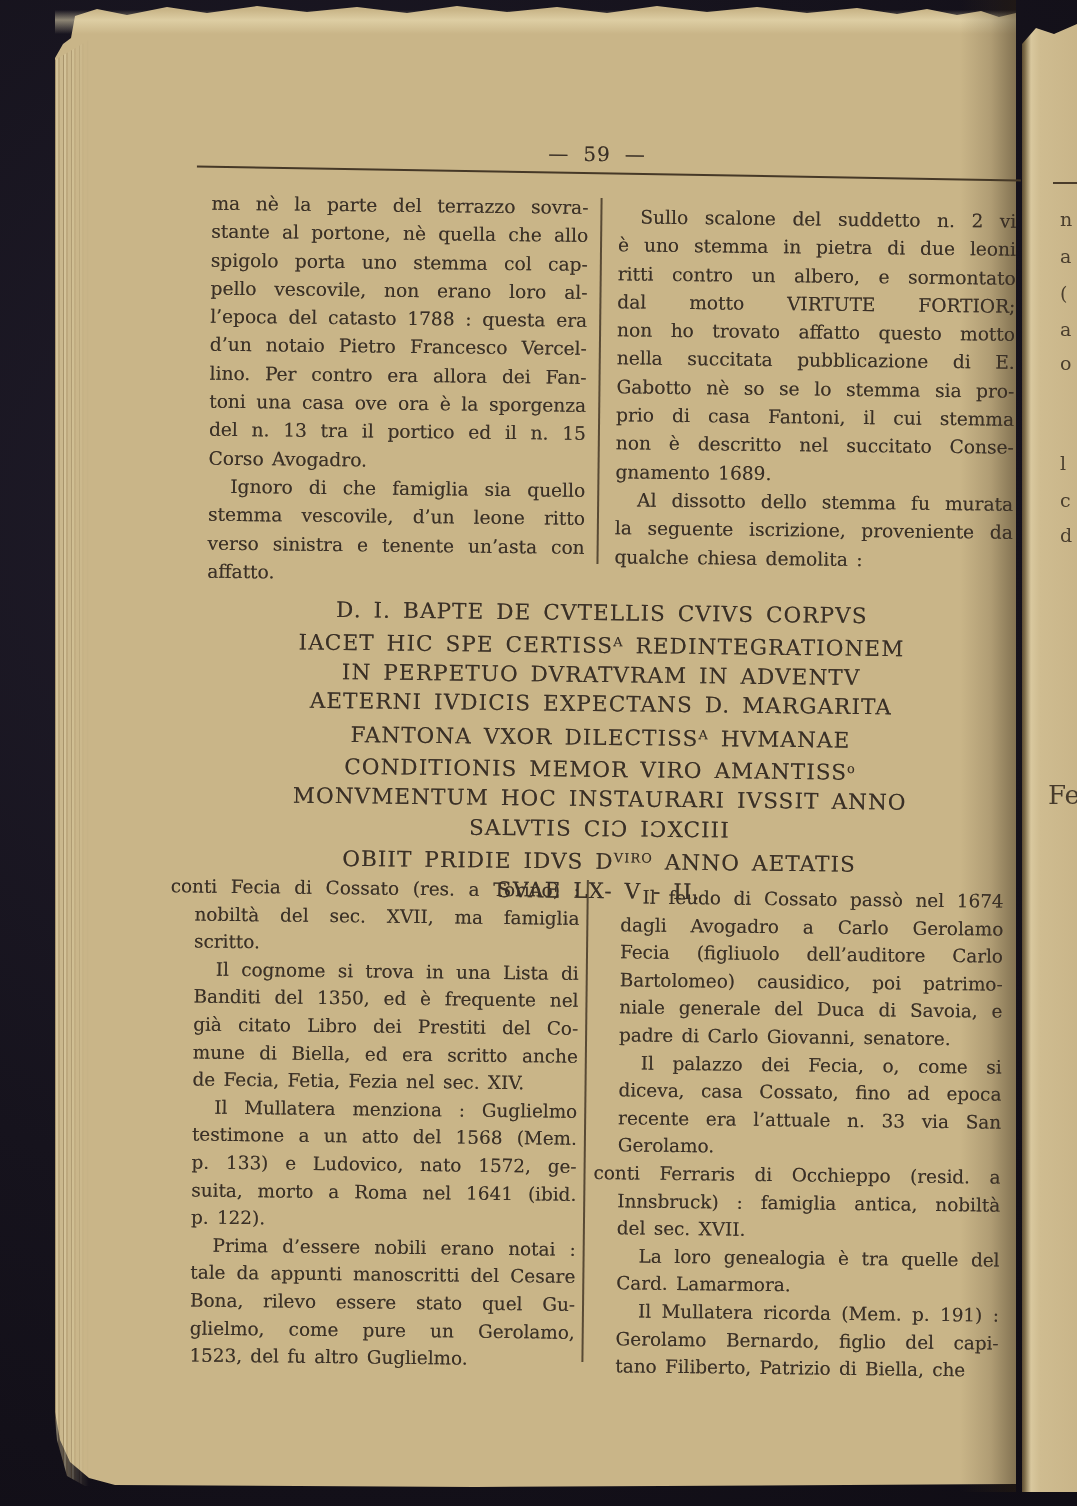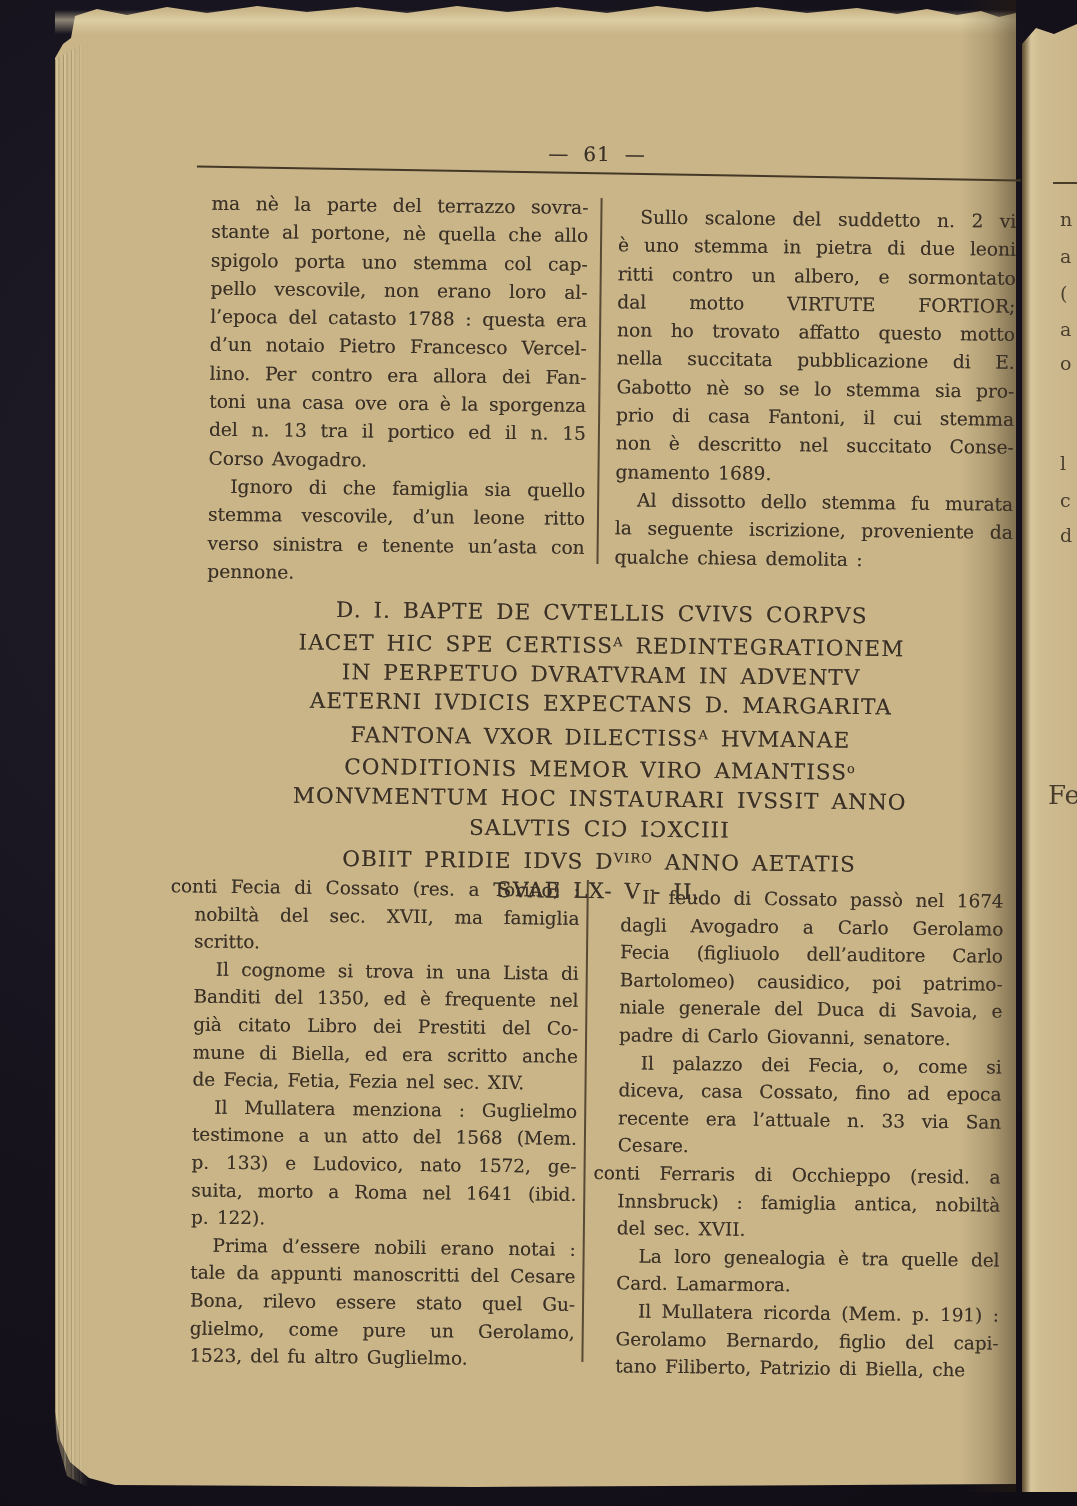--- a/index.html
+++ b/index.html
@@ -101,42 +101,42 @@
       <span class="frag" style="top: 452px;">l</span>
       <span class="frag" style="top: 489px;">c</span>
       <span class="frag" style="top: 524px;">d</span>
     </div>
   <div class="frag-fe">Fe</div>
 </div>
 
 <div class="content">
 
   <div class="pg-header">
-    <span class="dash">—</span><span>61</span><span class="dash">—</span>
+    <span class="dash">—</span><span>59</span><span class="dash">—</span>
   </div>
   <div class="head-rule"></div>
 
   <div class="col col-tl">
       <div class="para flush">
         <div class="line jfull"><span>ma nè la parte del terrazzo sovra-</span></div>
         <div class="line jfull"><span>stante al portone, nè quella che allo</span></div>
         <div class="line jfull"><span>spigolo porta uno stemma col cap-</span></div>
         <div class="line jfull"><span>pello vescovile, non erano loro al-</span></div>
         <div class="line jfull"><span>l’epoca del catasto 1788 : questa era</span></div>
         <div class="line jfull"><span>d’un notaio Pietro Francesco Vercel-</span></div>
         <div class="line jfull"><span>lino. Per contro era allora dei Fan-</span></div>
         <div class="line jfull"><span>toni una casa ove ora è la sporgenza</span></div>
         <div class="line jfull"><span>del n. 13 tra il portico ed il n. 15</span></div>
         <div class="line"><span>Corso Avogadro.</span></div>
       </div>
       <div class="para indent">
         <div class="line jfull"><span>Ignoro di che famiglia sia quello</span></div>
         <div class="line jfull"><span>stemma vescovile, d’un leone ritto</span></div>
         <div class="line jfull"><span>verso sinistra e tenente un’asta con</span></div>
-        <div class="line"><span>pennone.</span></div>
+        <div class="line"><span>affatto.</span></div>
       </div>
     </div>
   <div class="vdiv vdiv-top"></div>
   <div class="col col-tr">
       <div class="para indent">
         <div class="line jfull"><span>Sullo scalone del suddetto n. 2 vi</span></div>
         <div class="line jfull"><span>è uno stemma in pietra di due leoni</span></div>
         <div class="line jfull"><span>ritti contro un albero, e sormontato</span></div>
         <div class="line jfull"><span>dal motto VIRTUTE FORTIOR;</span></div>
         <div class="line jfull"><span>non ho trovato affatto questo motto</span></div>
@@ -201,21 +201,21 @@
         <div class="line jfull"><span>dagli Avogadro a Carlo Gerolamo</span></div>
         <div class="line jfull"><span>Fecia (figliuolo dell’auditore Carlo</span></div>
         <div class="line jfull"><span>Bartolomeo) causidico, poi patrimo-</span></div>
         <div class="line jfull"><span>niale generale del Duca di Savoia, e</span></div>
         <div class="line"><span>padre di Carlo Giovanni, senatore.</span></div>
       </div>
       <div class="para indent">
         <div class="line jfull"><span>Il palazzo dei Fecia, o, come si</span></div>
         <div class="line jfull"><span>diceva, casa Cossato, fino ad epoca</span></div>
         <div class="line jfull"><span>recente era l’attuale n. 33 via San</span></div>
-        <div class="line"><span>Cesare.</span></div>
+        <div class="line"><span>Gerolamo.</span></div>
       </div>
       <div class="para hang">
         <div class="line jfull"><span>conti Ferraris di Occhieppo (resid. a</span></div>
         <div class="line jfull"><span>Innsbruck) : famiglia antica, nobiltà</span></div>
         <div class="line"><span>del sec. XVII.</span></div>
       </div>
       <div class="para indent">
         <div class="line jfull"><span>La loro genealogia è tra quelle del</span></div>
         <div class="line"><span>Card. Lamarmora.</span></div>
       </div>

